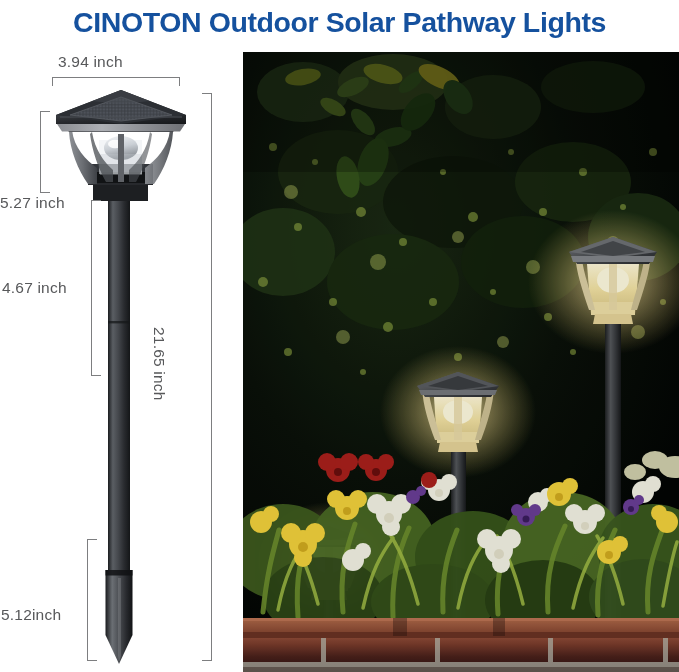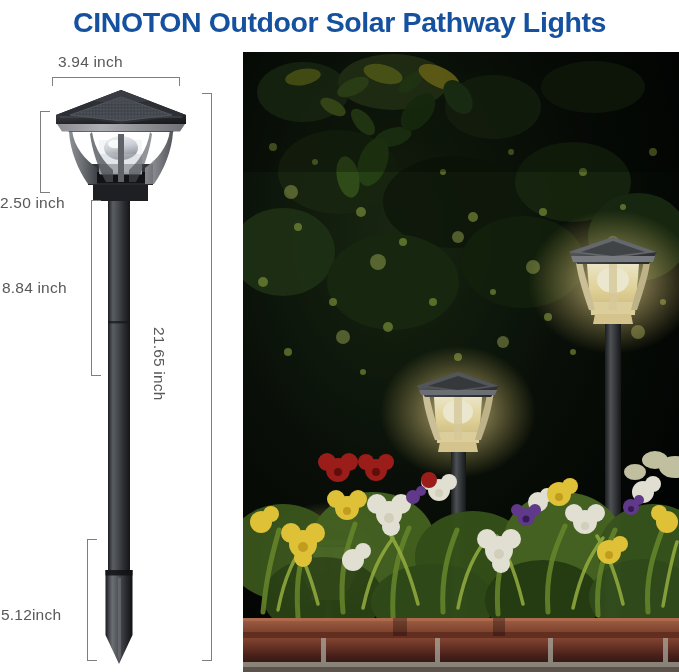--- a/index.html
+++ b/index.html
@@ -188,22 +188,22 @@
       <path d="M121 46 L186 71 L121 80 L56 71 Z" fill="#2c2f34"></path>
 
       <path d="M121 53 L172 71 L121 77 L70 71 Z" fill="url(#cellPat)"></path>
       <path d="M121 53 L172 71 L121 77 L70 71 Z" fill="none" stroke="#5a5e65" stroke-width="0.8"></path>
 
       <path d="M121 46 L150 57 L121 60 L92 57 Z" fill="#4a4e55" opacity="0.45"></path>
       <path d="M60 72 L182 72 L182 74 L60 74 Z" fill="#4b4f55" opacity="0.5"></path>
     </svg>
 
     <div class="dimlabel" id="label-width">3.94 inch</div>
-    <div class="dimlabel" id="label-head">2.50 inch</div>
-    <div class="dimlabel" id="label-pole">8.84 inch</div>
+    <div class="dimlabel" id="label-head">5.27 inch</div>
+    <div class="dimlabel" id="label-pole">4.67 inch</div>
     <div class="dimlabel" id="label-total">21.65 inch</div>
     <div class="dimlabel" id="label-stake">5.12inch</div>
 
     <div class="brk" id="brk-width">
       <i class="bar"></i>
         <i class="t1"></i>
         <i class="t2"></i>
     </div>
     <div class="brk" id="brk-head">
       <i class="bar"></i>

